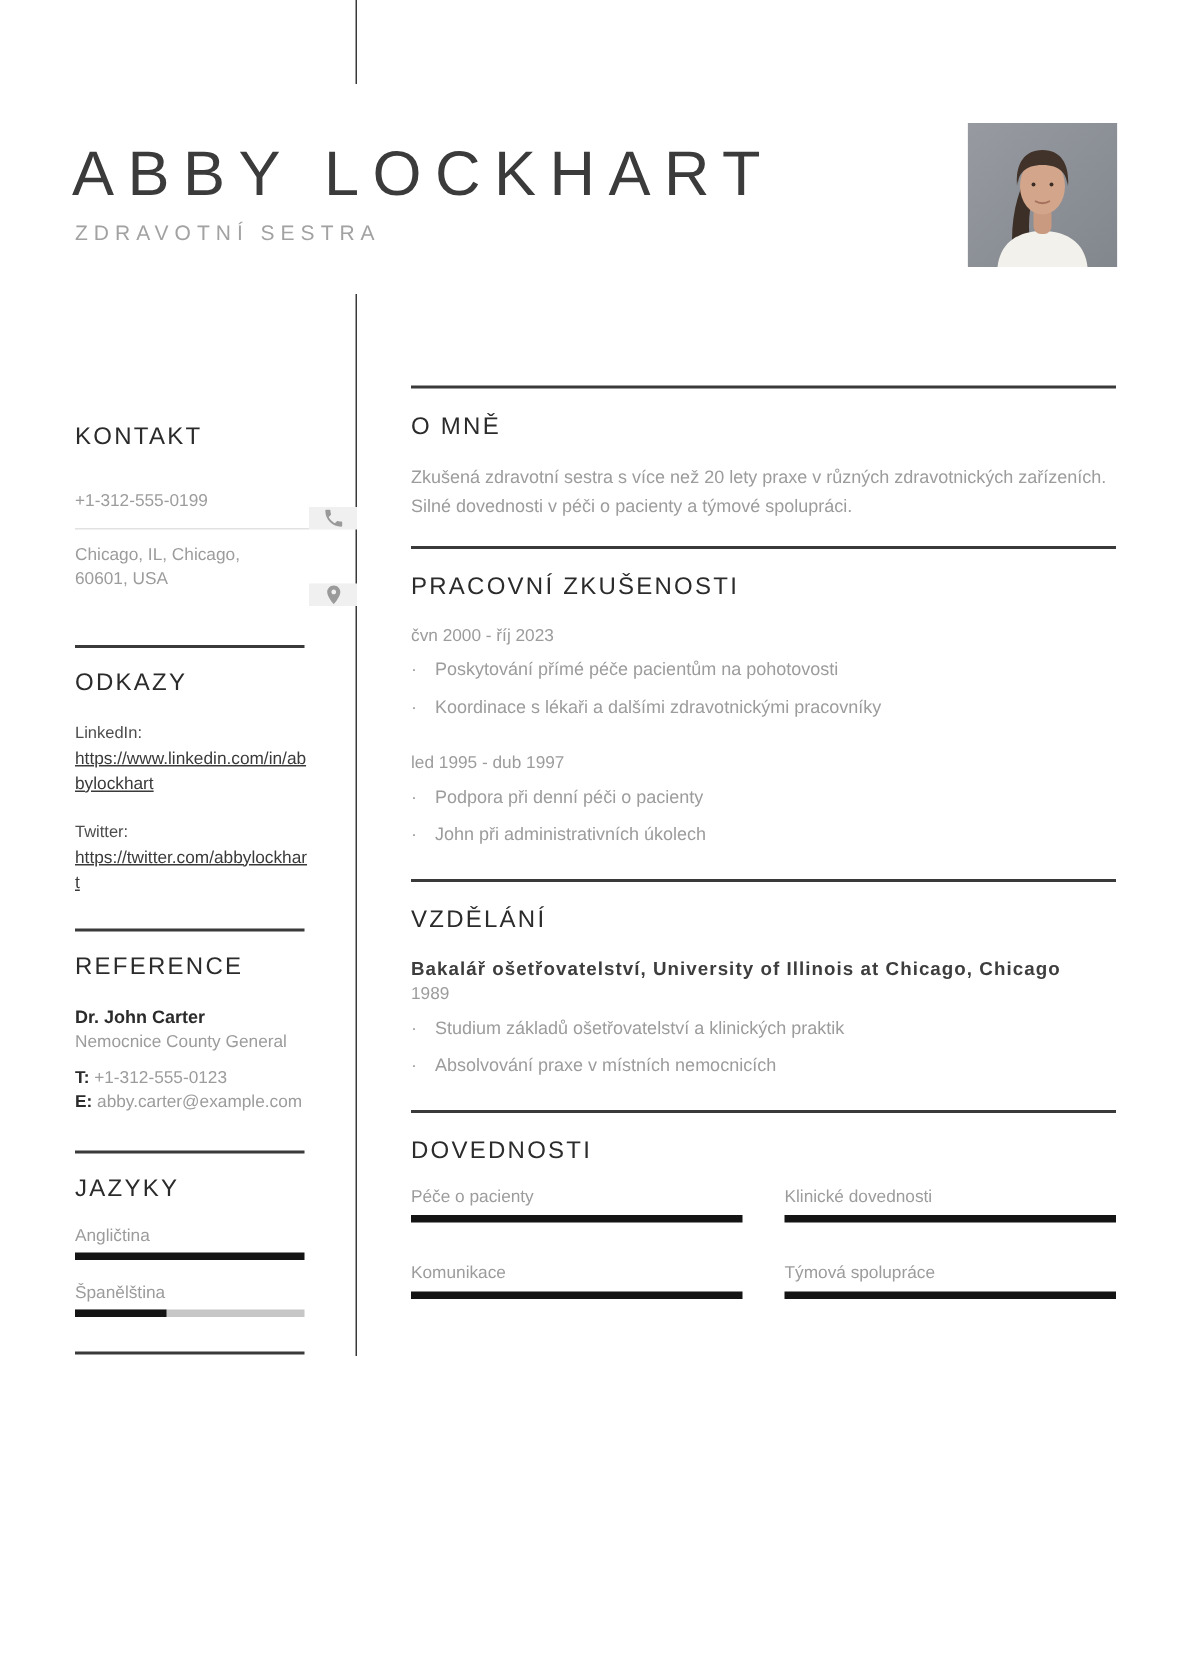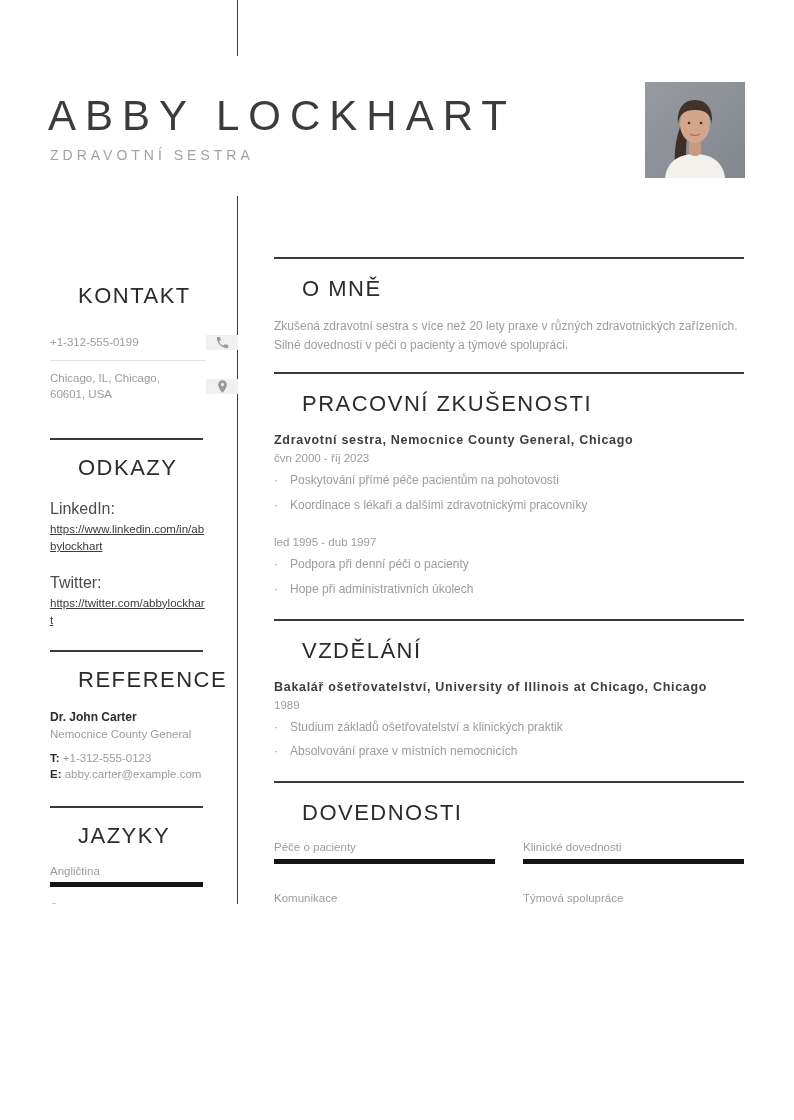--- a/index.html
+++ b/index.html
@@ -27,46 +27,46 @@
     font-size: 14px; letter-spacing: 4px; color: #a2a2a2; font-weight: 400;
   }
   .photo {
     position: absolute; left: 645px; top: 82px; width: 100px; height: 96px;
     overflow: hidden;
   }
 
   
   .rule { height: 2px; background: #3a3a3a; }
   .heading {
-    font-size: 22px; letter-spacing: 1.5px; color: #2b2b2b; font-weight: 400; margin-left: 28px;
+    font-size: 16px; letter-spacing: 1.5px; color: #2b2b2b; font-weight: 400;
   }
 
   
   .sidebar { position: absolute; left: 50px; top: 283px; width: 188px; }
   .sidebar .heading { margin-bottom: 16px; }
   .sidebar .rule { width: 153px; }
 
   .contact-list { width: 188px; }
-  .contact-row { display: flex; align-items: center; }
+  .contact-row { display: flex; align-items: flex-end; }
   .contact-text {
     width: 156px; font-size: 11.5px; color: #9c9c9c;
     padding: 9px 10px 9px 0; line-height: 1.45;
     border-bottom: 1px solid #e2e2e2;
   }
   .contact-row:last-child .contact-text { border-bottom: none; }
   .contact-icon {
     width: 32px; background: #f0f0f0;
     display: flex; align-items: center; justify-content: center;
   }
   .contact-icon svg { width: 15px; height: 15px; fill: #9a9a9a; }
   .side-section .rule { margin-bottom: 15px; }
 
   .odkazy { margin-top: 26px; }
   .link-group { margin-bottom: 15px; }
-  .link-label { font-size: 16px; color: #4d4d4d; line-height: 1.5; }
+  .link-label { font-size: 11px; color: #4d4d4d; line-height: 1.5; }
   .link-url {
     font-size: 11.5px; color: #3a3a3a; text-decoration: underline;
     line-height: 1.5; word-break: break-all; display: block; width: 156px;
   }
 
   .reference { margin-top: 21px; }
   .ref-name { font-size: 12px; font-weight: bold; color: #2b2b2b; line-height: 1.4; }
   .ref-org { font-size: 11.5px; color: #9c9c9c; line-height: 1.4; margin-bottom: 8px; }
   .ref-line { font-size: 11.5px; color: #9c9c9c; line-height: 1.4; }
   .ref-line b { color: #2b2b2b; }
@@ -231,42 +231,41 @@
       <div class="rule"></div>
       <div class="heading">O MNĚ</div>
       <div class="about-text">Zkušená zdravotní sestra s více než 20 lety praxe v různých zdravotnických zařízeních. Silné dovednosti v péči o pacienty a týmové spolupráci.</div>
     </div>
 
     <div>
       <div class="rule"></div>
       <div class="heading">PRACOVNÍ ZKUŠENOSTI</div>
 
       <div class="job">
-        <div class="job-title">Zdravotní sestra, Nemocnice County General, Chicago</div>
         <div class="job-dates">čvn 2000 - říj 2023</div>
         <div class="bullet">
             <span class="dot"></span>
             <span>Poskytování přímé péče pacientům na pohotovosti</span>
           </div>
         <div class="bullet">
             <span class="dot"></span>
             <span>Koordinace s lékaři a dalšími zdravotnickými pracovníky</span>
           </div>
       </div>
 
 
       <div class="job">
         <div class="job-dates">led 1995 - dub 1997</div>
         <div class="bullet">
             <span class="dot"></span>
             <span>Podpora při denní péči o pacienty</span>
           </div>
         <div class="bullet">
             <span class="dot"></span>
-            <span>Hope při administrativních úkolech</span>
+            <span>John při administrativních úkolech</span>
           </div>
       </div>
     </div>
 
     <div class="mt-section">
       <div class="rule"></div>
       <div class="heading">VZDĚLÁNÍ</div>
       <div class="job">
         <div class="job-title">Bakalář ošetřovatelství, University of Illinois at Chicago, Chicago</div>
         <div class="job-dates">1989</div>

